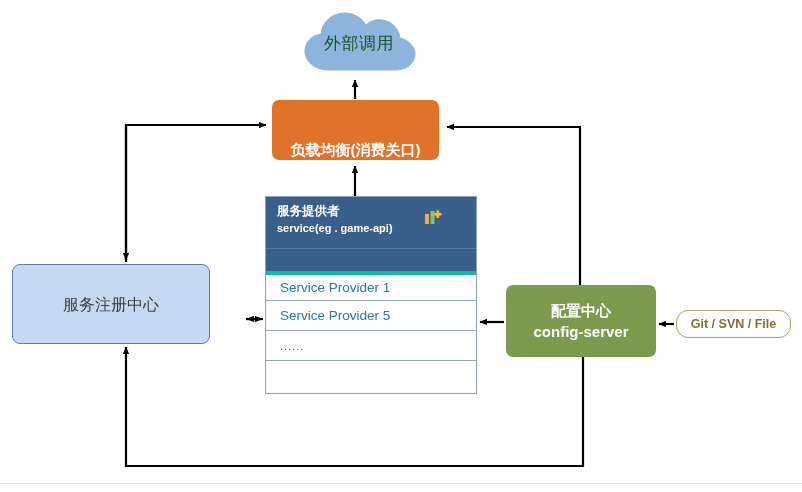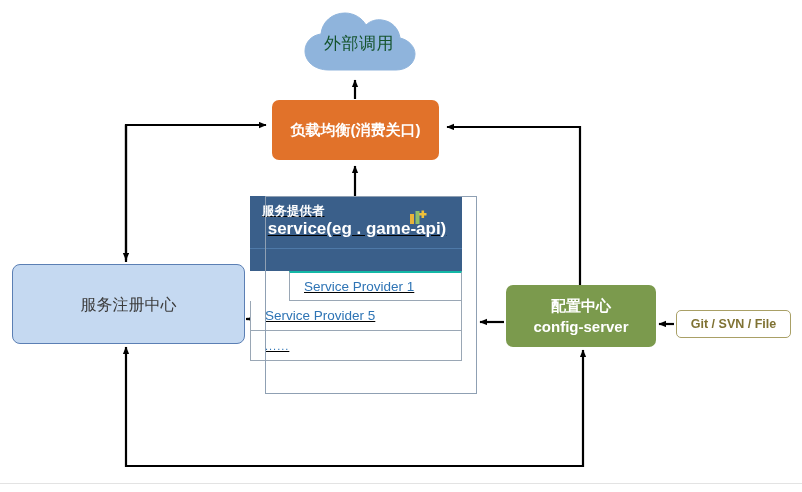--- a/index.html
+++ b/index.html
@@ -12,56 +12,56 @@
         align-items:center;justify-content:center;text-align:center;}
 
   
   #cloud-node{left:296px;top:8px;width:126px;height:70px;}
   #cloud-node svg{position:absolute;left:0;top:0;}
   #cloud-node .cloud-label{position:relative;z-index:2;font-size:17px;color:#14532d;
         font-weight:400;letter-spacing:.5px;}
 
   
   #consumer-node{left:272px;top:100px;width:167px;height:60px;background:#E1722A;
-        border-radius:7px;color:#ffffff;}
+        border-radius:7px;color:#ffffff;justify-content:flex-end;}
   #consumer-node .l1{font-size:15px;font-weight:700;line-height:20px;}
   #consumer-node .l2{font-size:15px;font-weight:700;line-height:20px;}
 
   
-  #service-panel{position:absolute;left:250px;top:196px;width:212px;height:198px;
-        box-sizing:border-box;background:#ffffff;text-decoration:underline;}
+  #service-panel{position:absolute;left:265px;top:196px;width:212px;height:198px;
+        box-sizing:border-box;background:#ffffff;}
   #service-header{height:52px;background:#3A5F8A;box-sizing:border-box;
         padding:7px 10px 0 12px;position:relative;color:#fff;text-align:left;}
   #service-header .h1{font-size:12.5px;font-weight:700;line-height:17px;}
-  #service-header .h2{font-size:17px;font-weight:700;line-height:17px;text-align:center;}
+  #service-header .h2{font-size:11px;font-weight:700;line-height:17px;}
   #service-subbar{height:22px;background:#3A5F8A;border-top:1px solid #4E79A8;}
   .provider-row{height:30px;box-sizing:border-box;border:1px solid #9AA7B5;
         border-top:none;display:flex;align-items:center;padding-left:14px;
         background:#ffffff;color:#2E74B5;font-size:13.5px;}
-  .provider-row.first{border-top:2px solid #14b8a6;margin-left:39px;}
+  .provider-row.first{border-top:4px solid #14b8a6;}
   .provider-row.ellipsis{color:#2E74B5;font-size:11px;letter-spacing:1px;}
   #panel-border{position:absolute;left:265px;top:196px;width:212px;height:198px;
         border:1px solid #8FA0B3;box-sizing:border-box;pointer-events:none;}
   #chart-icon{position:absolute;right:34px;top:12px;}
 
   
-  #eureka-node{left:12px;top:264px;width:233px;height:80px;background:#C5D9F1;
+  #eureka-node{left:12px;top:264px;width:198px;height:80px;background:#C5D9F1;
         border:1px solid #5B7FB4;border-radius:8px;color:#3C3C3C;}
   #eureka-node .l1{font-size:16px;line-height:23px;font-weight:400;}
   #eureka-node .l2{font-size:16px;line-height:23px;font-weight:700;}
 
   
-  #config-node{left:506px;top:285px;width:150px;height:62px;background:#7B9A4D;
+  #config-node{left:506px;top:285px;width:150px;height:72px;background:#7B9A4D;
         border-radius:7px;color:#ffffff;}
   #config-node .l1{font-size:15px;font-weight:700;line-height:21px;}
   #config-node .l2{font-size:15px;font-weight:700;line-height:21px;}
 
   
   #git-node{left:676px;top:310px;width:115px;height:28px;background:#ffffff;
-        border:1px solid #A9A066;border-radius:5px;color:#7F7233;}
+        border:1px solid #A9A066;border-radius:12px;color:#7F7233;}
   #git-node .l1{font-size:12.5px;font-weight:700;}
 
   
   #bottom-rule{position:absolute;left:0;top:483px;width:802px;height:1px;
         background:#E3E3E3;}
 </style>
 </head>
 <body>
 
 <div id="stage">

